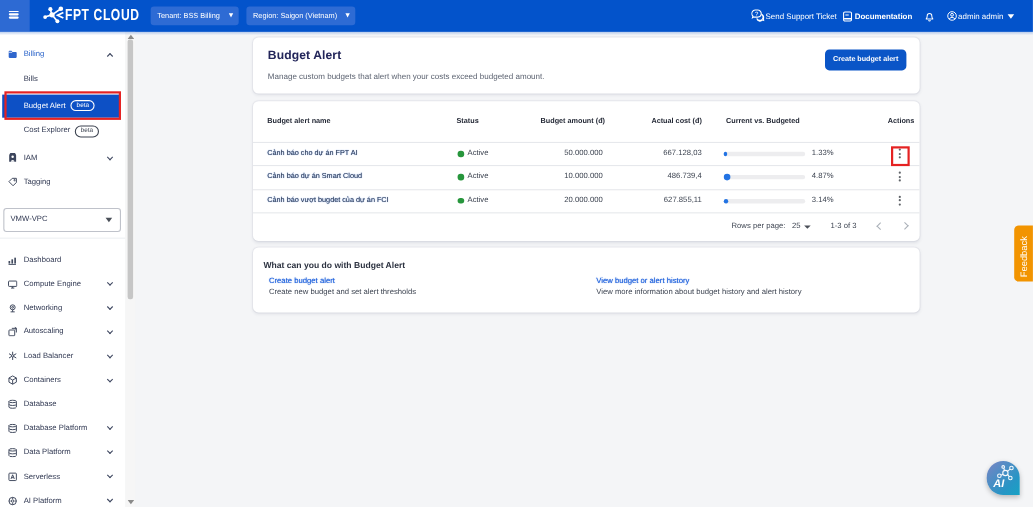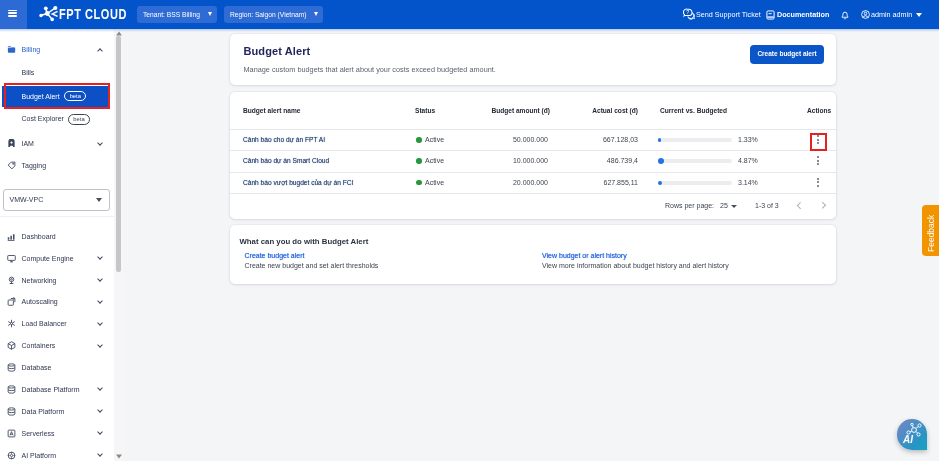--- a/index.html
+++ b/index.html
@@ -250,21 +250,21 @@
  <svg style="position:absolute;left:1.5px;top:2px;" width="6" height="5">
       <polygon points="3,0.5 6,4.5 0,4.5" fill="#8a8a8a"></polygon>
     </svg>
  <svg style="position:absolute;left:1.5px;top:425px;" width="6" height="5">
       <polygon points="0,0.5 6,0.5 3,4.5" fill="#8a8a8a"></polygon>
     </svg>
  </div>
 
 <div class="card" style="left:230px;top:34px;width:606px;height:51px;">
   <span class="t" style="left:13.5px;top:10.9px;font-size:11px;font-weight:bold;color:#23265a;letter-spacing:.1px;">Budget Alert</span>
-  <span class="t" style="left:13.5px;top:31.3px;font-size:7.3px;color:#5b6270;">Manage custom budgets that alert about your costs exceed budgeted amount.</span>
+  <span class="t" style="left:13.5px;top:31.3px;font-size:7.3px;color:#5b6270;">Manage custom budgets that alert when your costs exceed budgeted amount.</span>
   <div class="abs" style="left:520px;top:11px;width:74px;height:18.5px;background:#0a55c7;border-radius:4px;color:#fff;font-size:6.5px;font-weight:bold;text-align:center;line-height:18.5px;">Create budget alert</div>
 </div>
 
 <div class="card" style="left:230px;top:92px;width:606px;height:126.5px;">
 
   <span class="t hdr" style="left:13px;top:15px;">Budget alert name</span>
   <span class="t hdr" style="left:185px;top:15px;">Status</span>
   <span class="t hdr" style="left:320px;top:15px;width:0;direction:rtl;">Budget amount (đ)</span>
   <span class="t hdr" style="left:408px;top:15px;width:0;direction:rtl;">Actual cost (đ)</span>
   <span class="t hdr" style="left:430px;top:15px;">Current vs. Budgeted</span>

